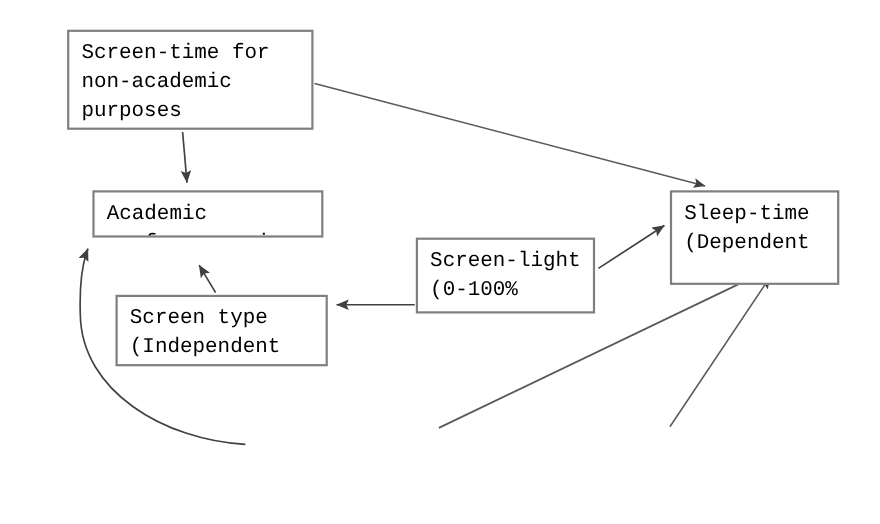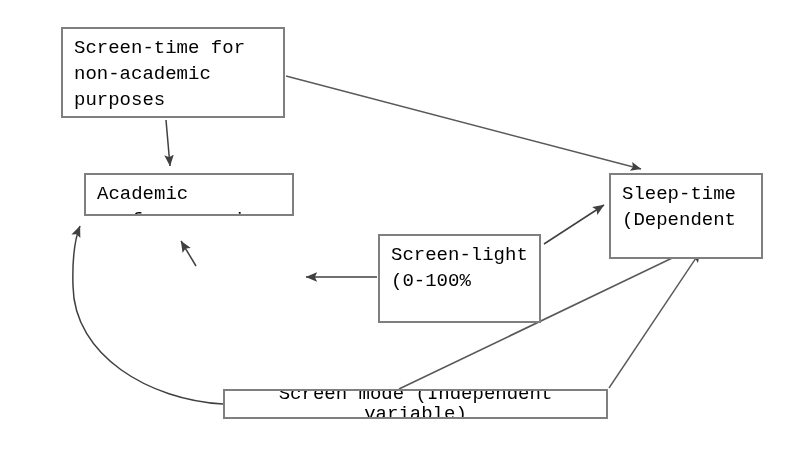--- a/index.html
+++ b/index.html
@@ -50,21 +50,21 @@
   }
   .node.center .txt {
     text-align: center;
     line-height: 20px;
   }
 
   
   #node-screen-time   { left: 61px;  top: 27px;  width: 224px; height: 91px; }
   #node-academic      { left: 84px;  top: 173px; width: 210px; height: 43px; }
   #node-screen-type   { left: 105px; top: 268px; width: 193px; height: 65px; }
-  #node-screen-light  { left: 378px; top: 234px; width: 163px; height: 89px; }
+  #node-screen-light  { left: 378px; top: 216px; width: 163px; height: 69px; }
   #node-sleep-time    { left: 609px; top: 173px; width: 154px; height: 86px; }
   #node-screen-mode   { left: 223px; top: 389px; width: 385px; height: 30px; }
 </style>
 </head>
 <body>
 
 <div id="canvas">
 
   <svg id="edges" viewBox="0 0 800 476" xmlns="http://www.w3.org/2000/svg">
     <defs>
@@ -91,26 +91,26 @@
   </svg>
 
   <div class="node pad" id="node-screen-time">
     <span class="txt">Screen-time for non-academic purposes (Independent variable)</span>
   </div>
 
   <div class="node pad" id="node-academic">
     <span class="txt">Academic performance in grades (Dependent</span>
   </div>
 
+  <div class="node pad" id="node-screen-type">
+    <span class="txt">Screen type (Independent</span>
+  </div>
 
   <div class="node pad" id="node-screen-light">
     <span class="txt">Screen-light (0-100%</span>
   </div>
 
   <div class="node pad" id="node-sleep-time">
     <span class="txt">Sleep-time (Dependent</span>
   </div>
 
-  <div class="node center" id="node-screen-mode">
-    <span class="txt">Screen mode (Independent variable)</span>
-  </div>
 
 </div>
 
 </body></html>

